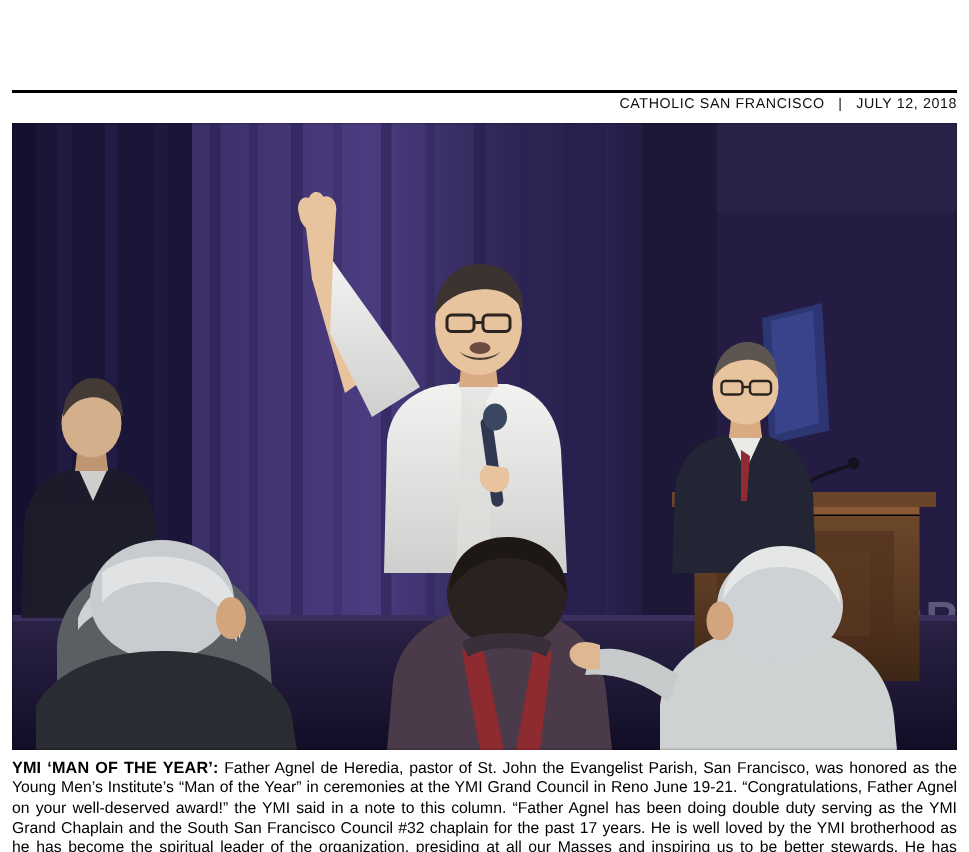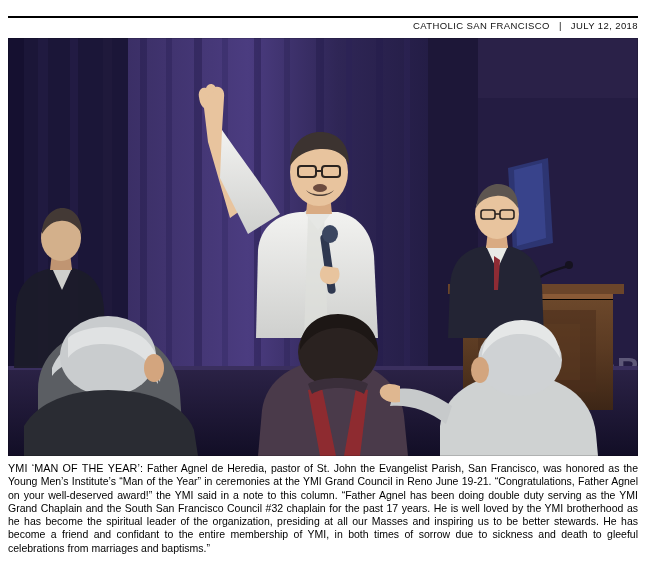--- a/index.html
+++ b/index.html
@@ -12,20 +12,21 @@
     height: 568px;
     font-family: "Liberation Sans", sans-serif;
     color: #000000;
     overflow: hidden;
   }
   .page {
     position: relative;
     width: 646px;
     height: 480px;
     box-sizing: border-box;
+    margin-top: 44px;
   }
 
   
   .masthead {
     position: absolute;
     left: 8px;
     top: 16px;
     width: 630px;
     height: 22px;
     box-sizing: border-box;
@@ -73,21 +74,21 @@
     position: absolute;
     left: 8px;
     top: 462px;
     width: 630px;
     font-size: 10.5px;
     line-height: 13.3px;
     color: #000000;
     text-align: justify;
   }
   .caption-lead {
-    font-weight: normal;
+    font-weight: bold;
     font-size: 10.8px;
     letter-spacing: 0.1px;
   }
 </style>
 </head>
 <body>
 
 <div class="page">
 
   <div class="masthead">

